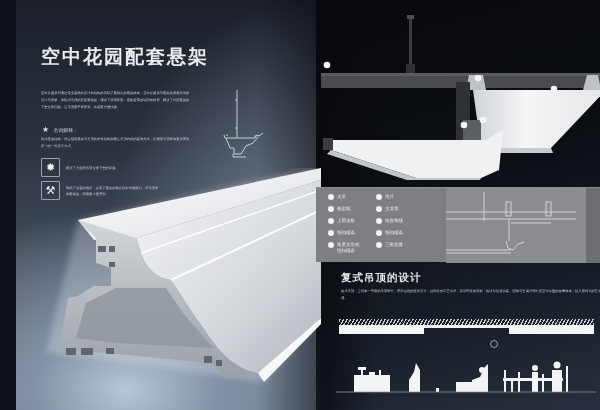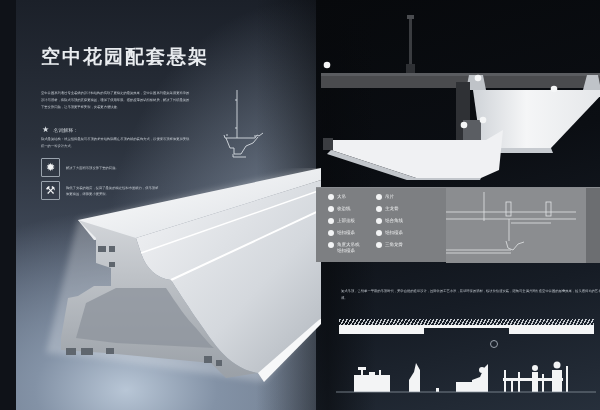--- a/index.html
+++ b/index.html
@@ -301,20 +301,21 @@
           <line x1="63" y1="31" x2="63" y2="53"></line>
           <path d="M60,53 L62,60 L67,62 L72,56 L78,54"></path>
           <line x1="0" y1="62" x2="65" y2="62"></line>
           <line x1="0" y1="65" x2="65" y2="65"></line>
         </g>
       </svg>
     </div>
     <div class="legend-right-strip"></div>
   </div>
 
+  <div class="sec2-title">复式吊顶的设计</div>
   <div class="sec2-body">复式吊顶，告别单一平庸的吊顶时代，美学自然的造型设计，国际化的工艺水准，新型环保的选材，模块化快速安装，随角与金属共同打造空中花园的层叠效果，抬头看得见的艺术感。</div>
 
   <div class="hatch"></div>
   <div class="ceiling-bar">
     <div class="seg" style="left:0;width:85px"></div>
     <div class="seg mid" style="left:85px;width:85px"></div>
     <div class="seg" style="left:170px;width:85px"></div>
   </div>
   <div class="gear-mark"></div>
 

